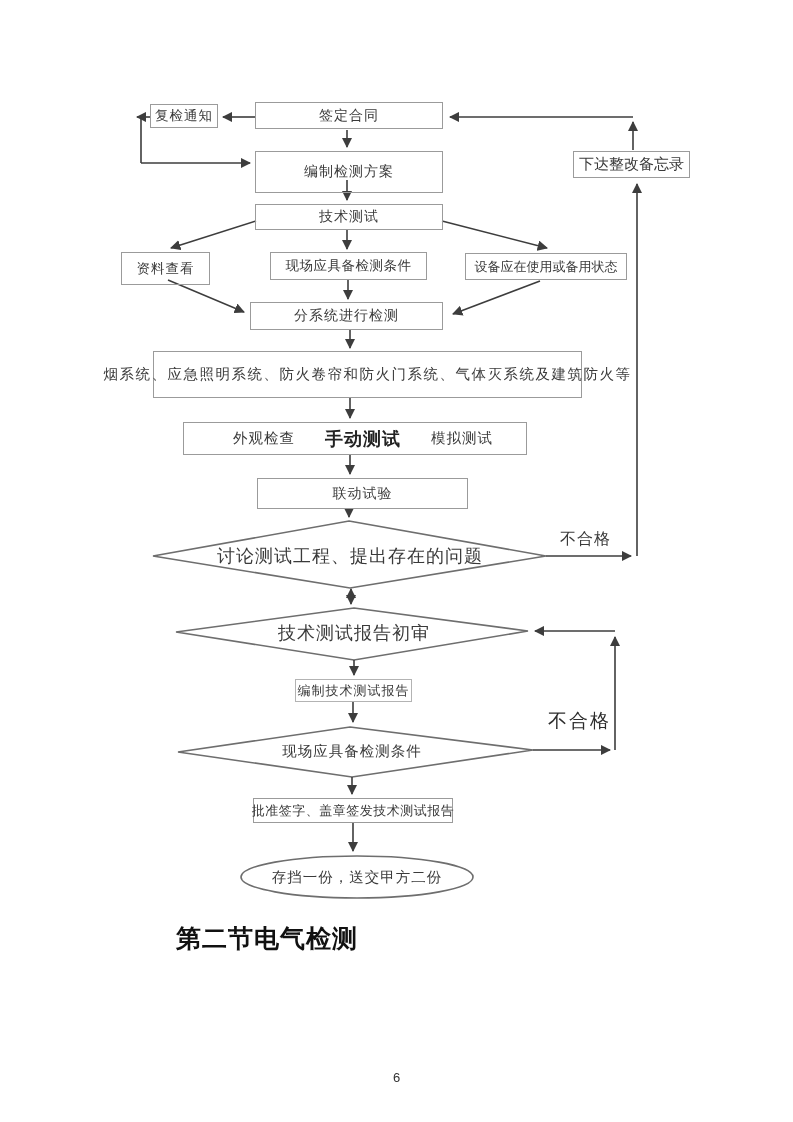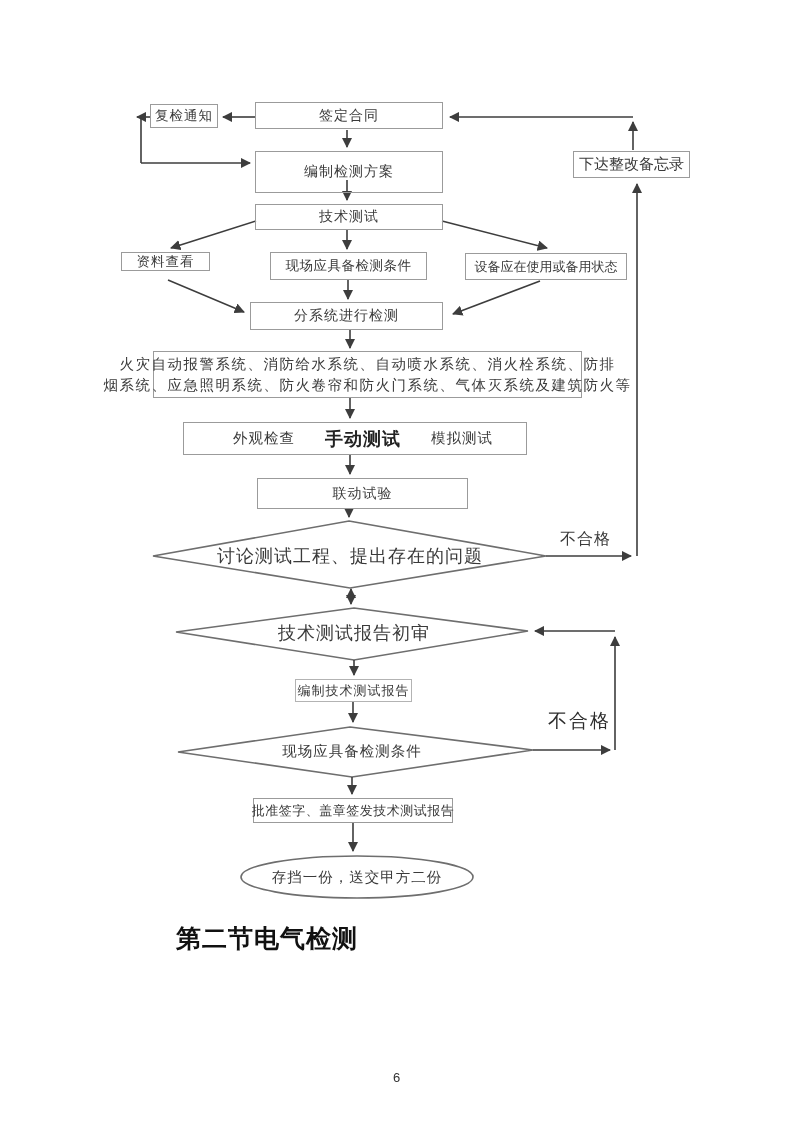--- a/index.html
+++ b/index.html
@@ -112,30 +112,29 @@
   <div class="node" style="left:150px;top:104px;width:68px;height:24px;font-size:13.5px;">复检通知</div>
 
   <div class="node" style="left:255px;top:102px;width:188px;height:27px;">签定合同</div>
 
   <div class="node" style="left:255px;top:151px;width:188px;height:42px;">编制检测方案</div>
 
   <div class="node" style="left:573px;top:151px;width:117px;height:27px;font-size:15px;letter-spacing:0;">下达整改备忘录</div>
 
   <div class="node" style="left:255px;top:204px;width:188px;height:26px;">技术测试</div>
 
-  <div class="node" style="left:121px;top:252px;width:89px;height:19px;font-size:13.5px;">资料查看</div>
+  <div class="node" style="left:121px;top:252px;width:89px;height:33px;font-size:13.5px;">资料查看</div>
 
   <div class="node" style="left:270px;top:252px;width:157px;height:28px;font-size:13.5px;letter-spacing:0.5px;">现场应具备检测条件</div>
 
   <div class="node" style="left:465px;top:253px;width:162px;height:27px;font-size:13px;letter-spacing:0;">设备应在使用或备用状态</div>
 
   <div class="node" style="left:250px;top:302px;width:193px;height:28px;">分系统进行检测</div>
 
   <div class="bigbox" style="left:153px;top:351px;width:429px;height:47px;">
-    <div>火灾自动报警系统、消防给水系统、自动喷水系统、消火栓系统、防排</div>
     <div>烟系统、应急照明系统、防火卷帘和防火门系统、气体灭系统及建筑防火等</div>
   </div>
 
   <div class="checksbox" style="left:183px;top:422px;width:344px;height:33px;padding-left:16px;">
     <span class="small">外观检查</span>
     <span class="bold">手动测试</span>
     <span class="small">模拟测试</span>
   </div>
 
   <div class="node" style="left:257px;top:478px;width:211px;height:31px;">联动试验</div>

